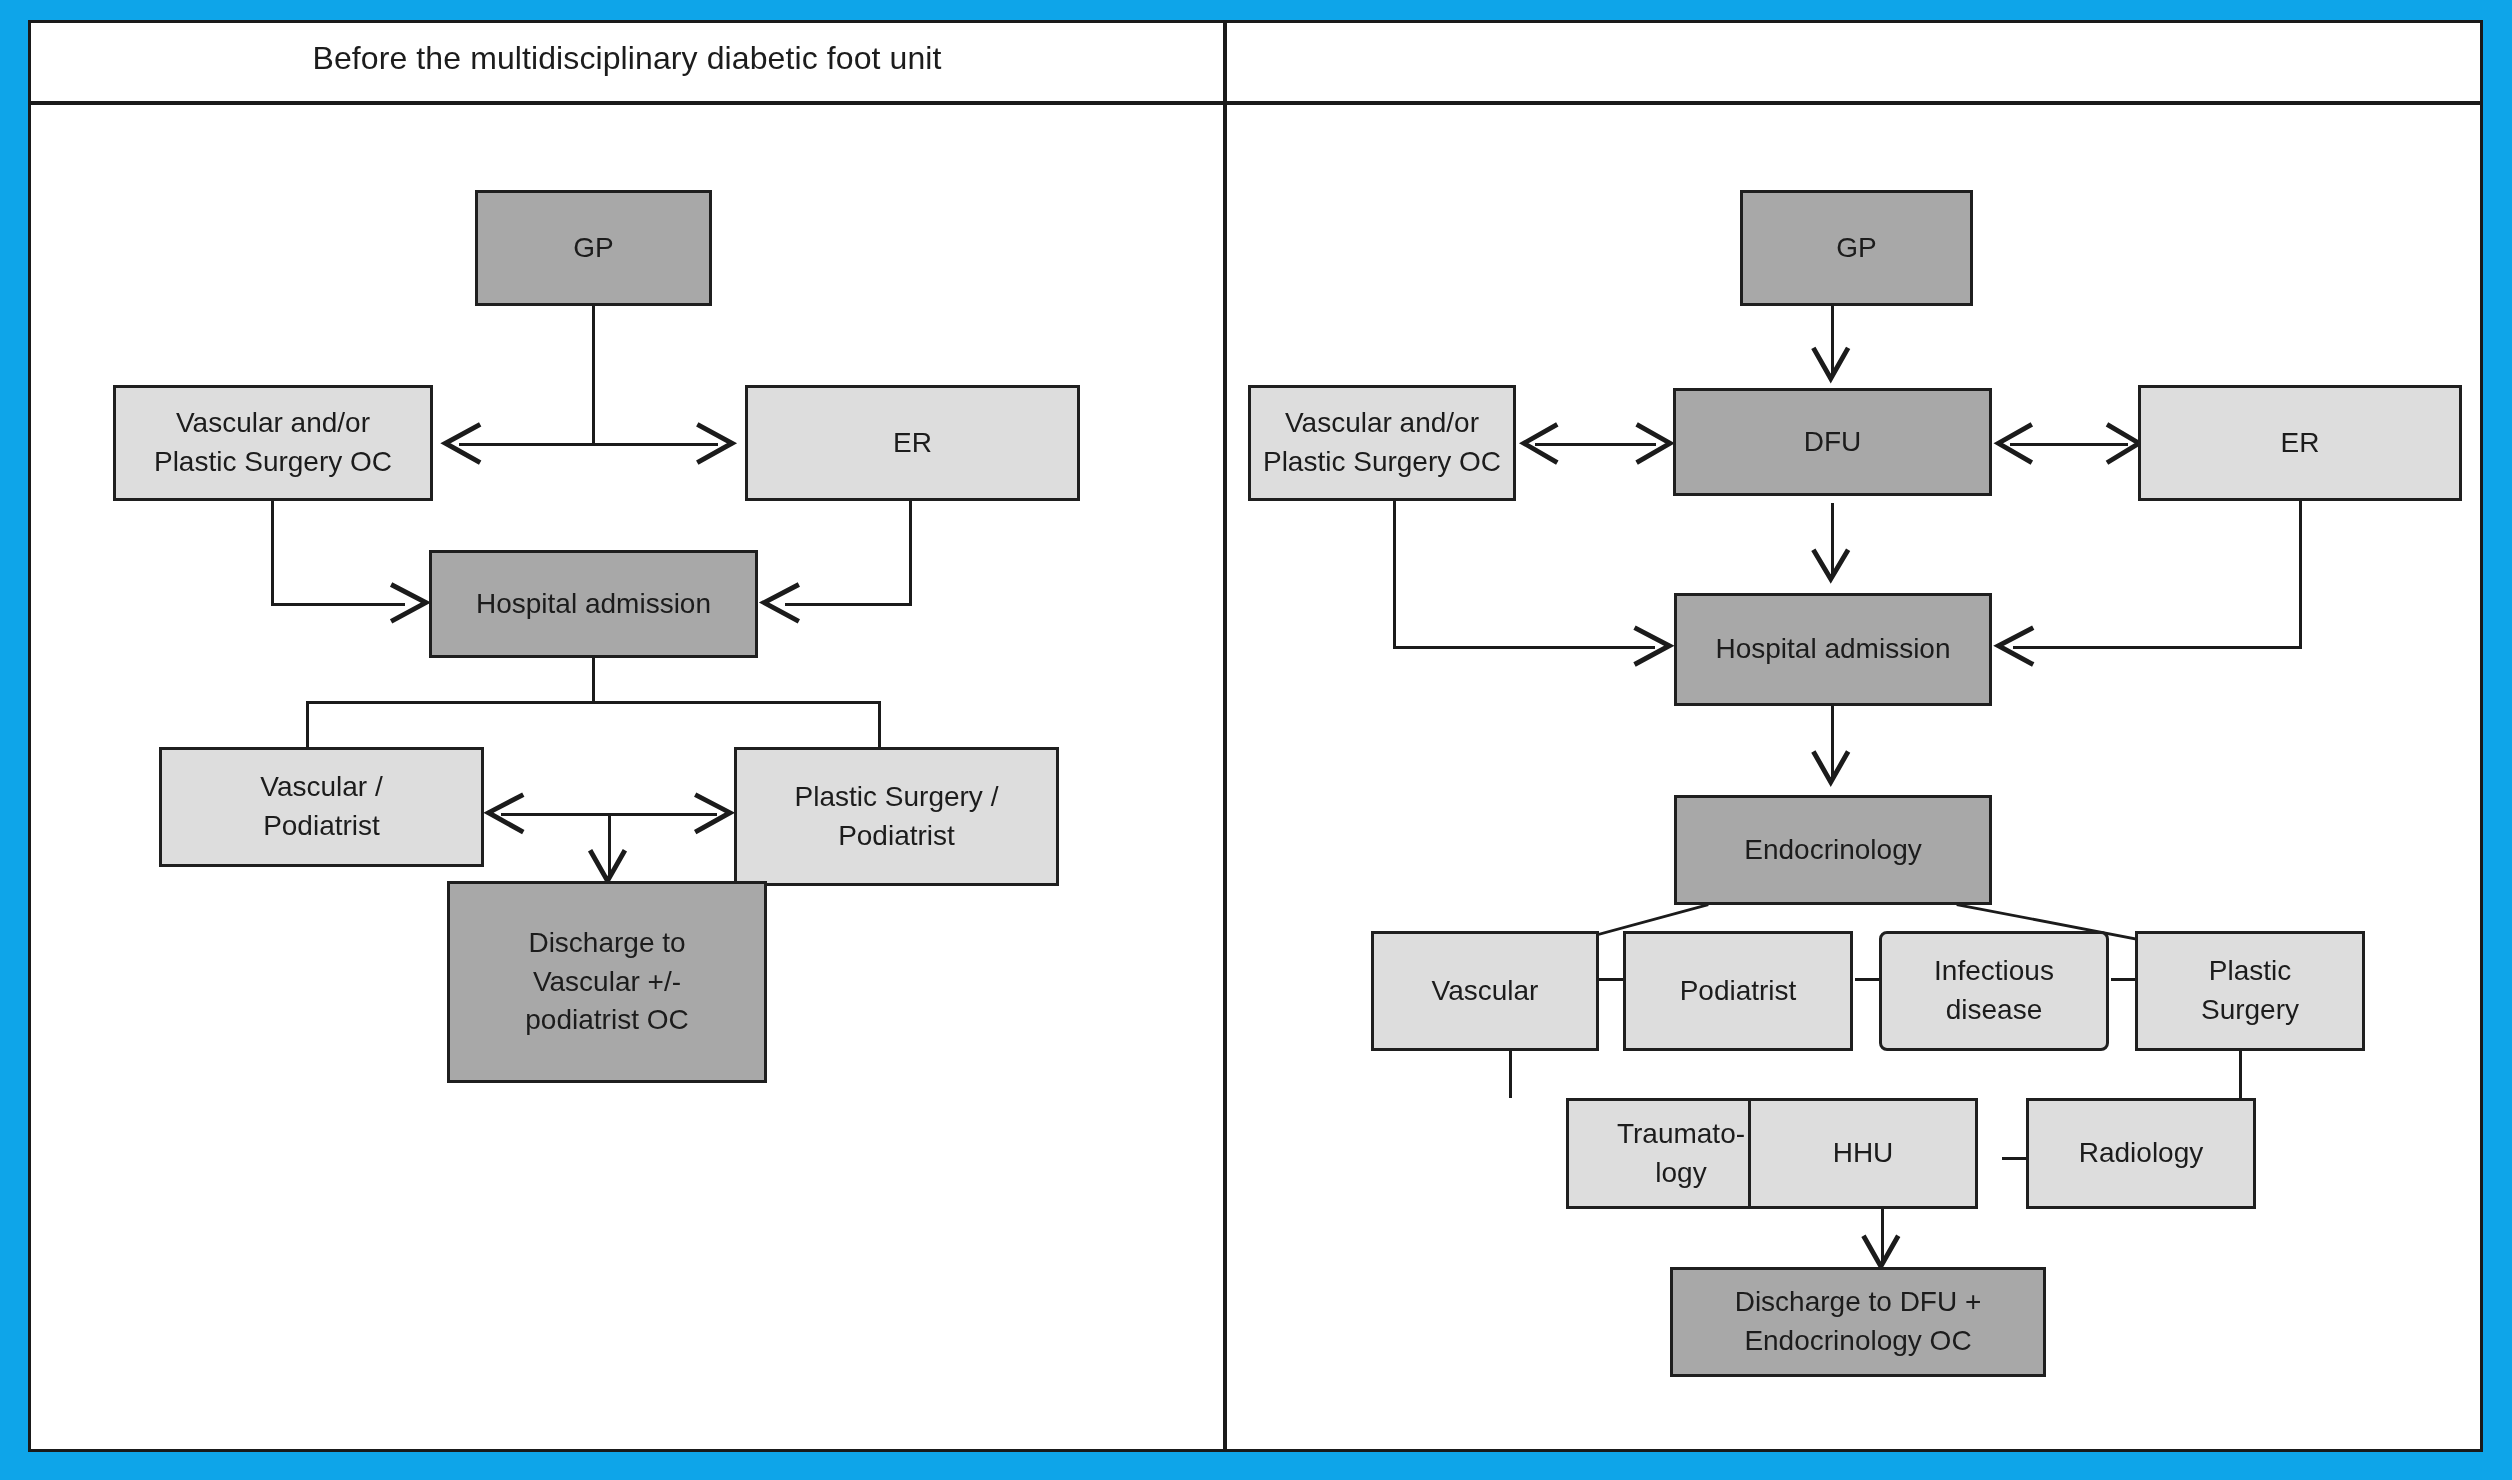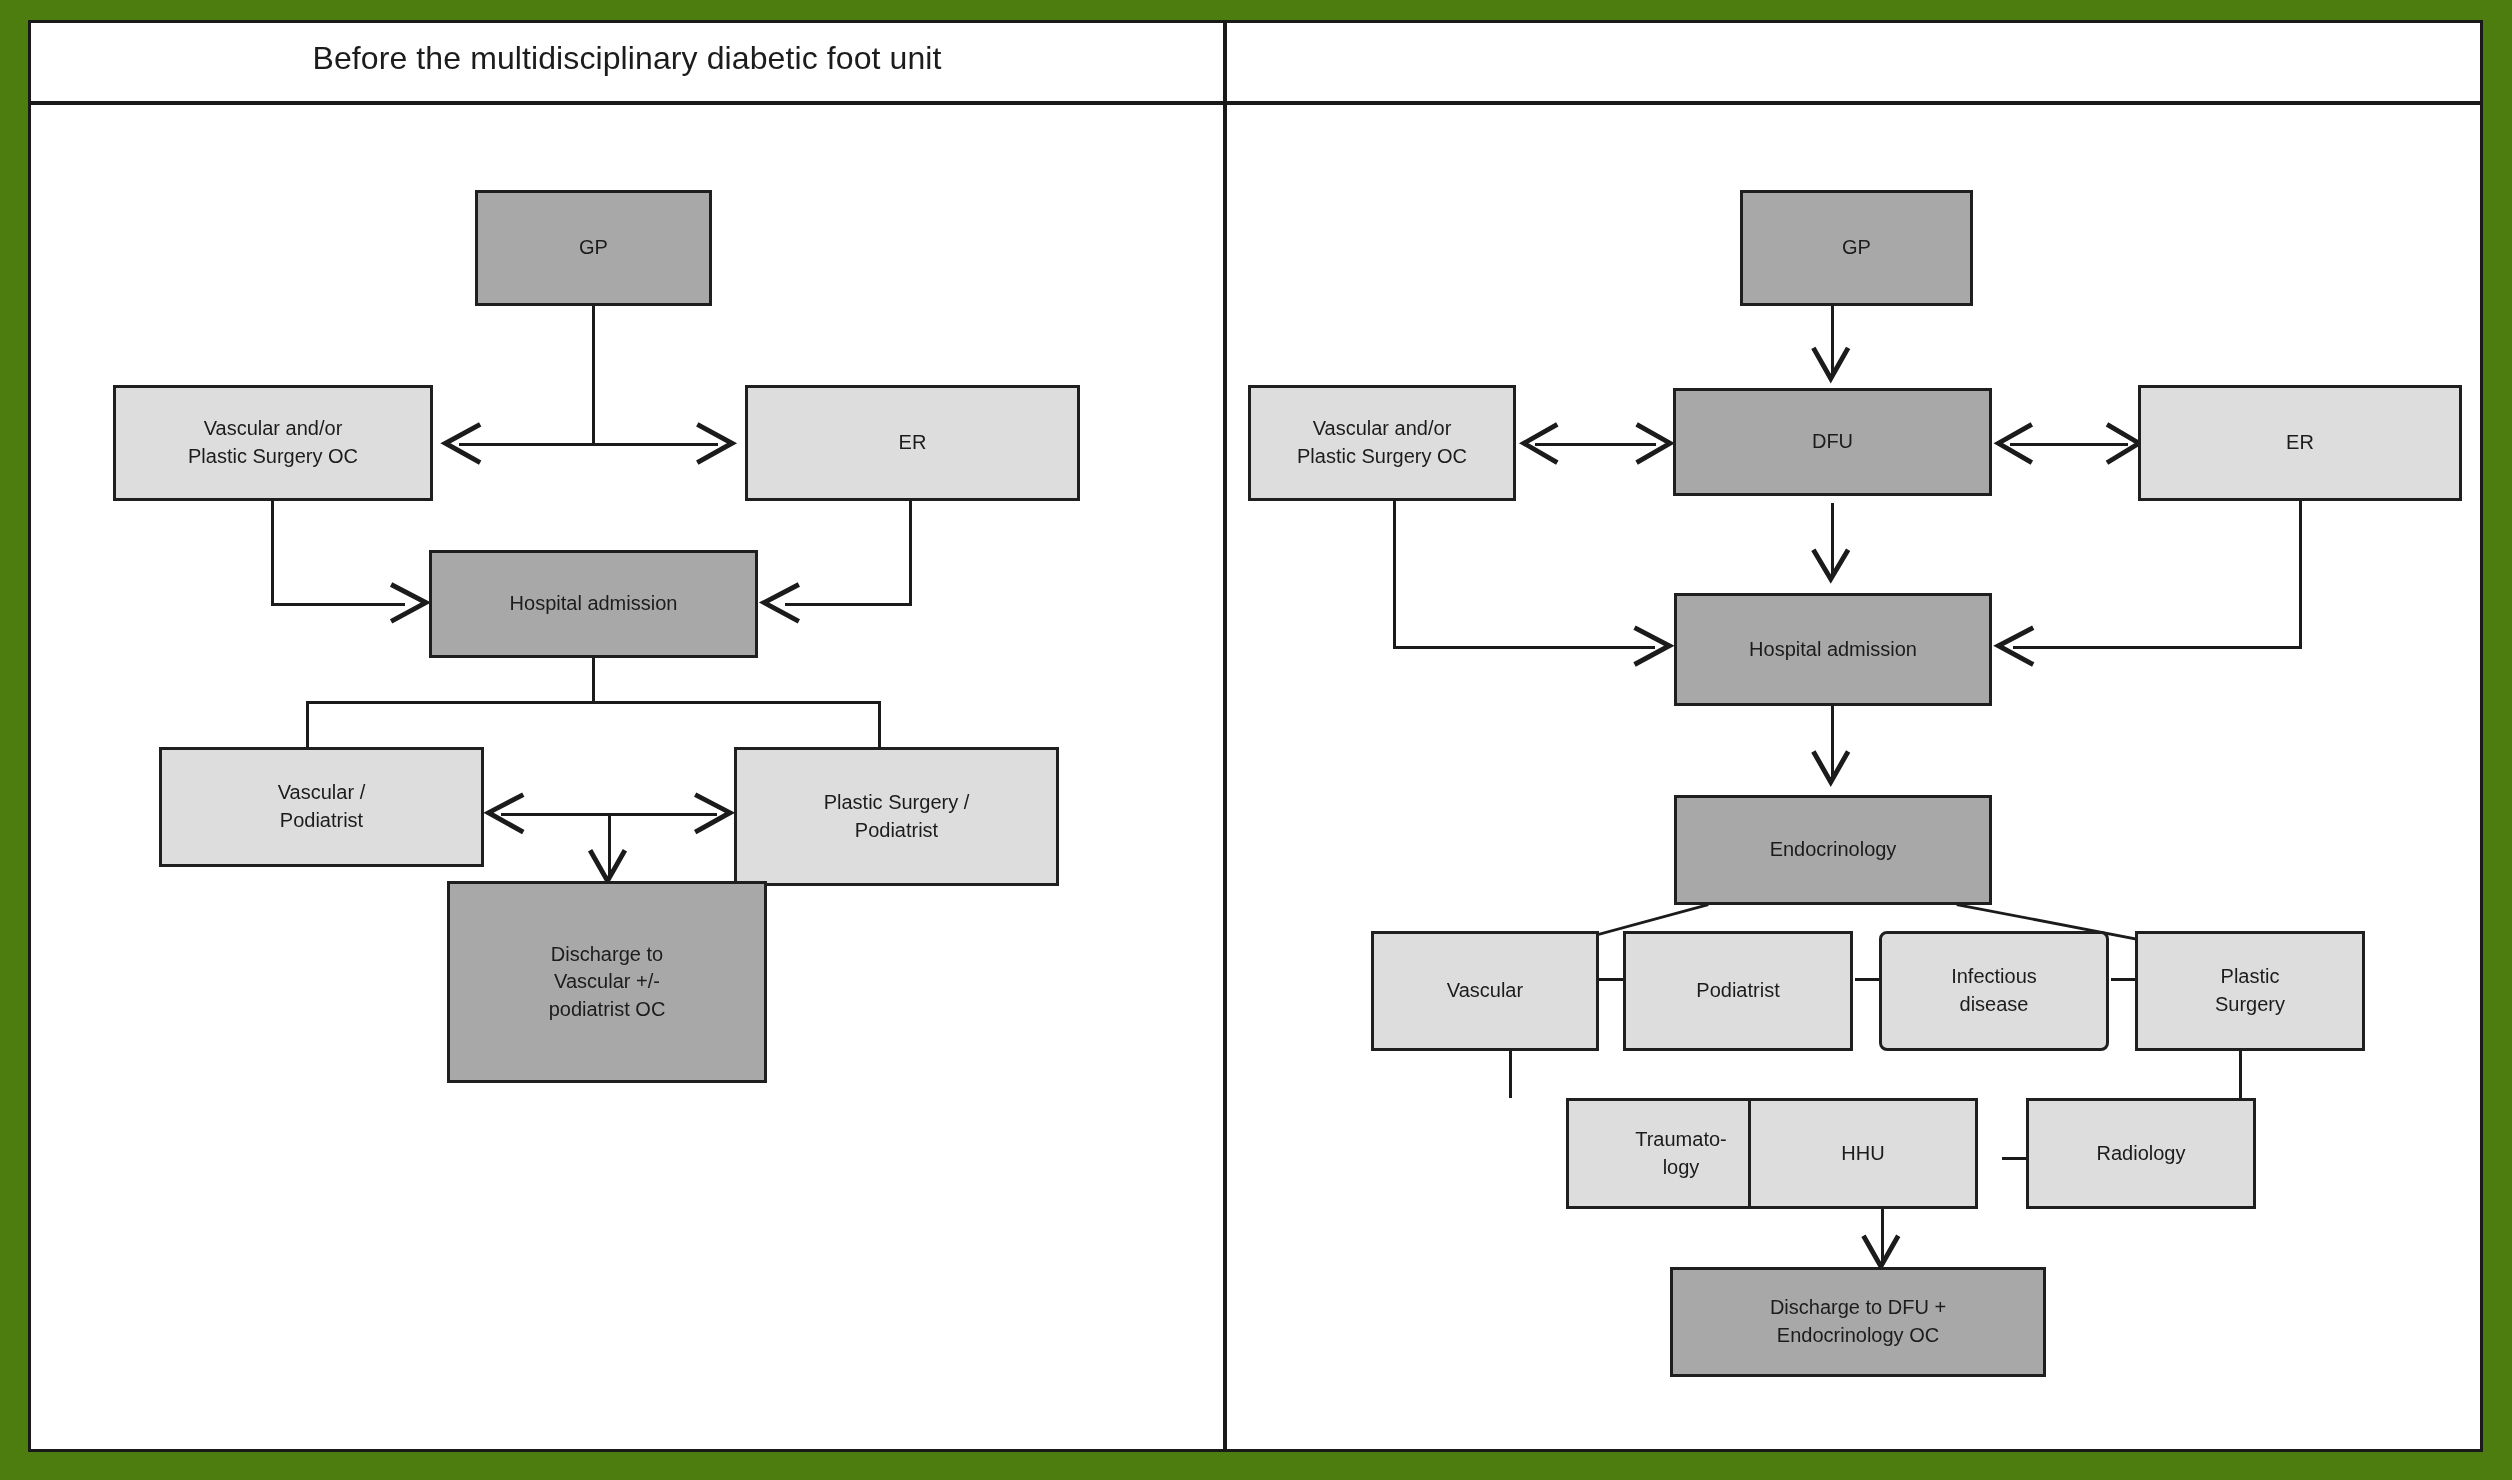--- a/index.html
+++ b/index.html
@@ -4,21 +4,21 @@
 <style>
   html, body {
     margin: 0; padding: 0;
     background: #ffffff;
     font-family: "Liberation Sans", sans-serif;
   }
   #root {
     position: relative;
     width: 2512px;
     height: 1480px;
-    background: #4d7c0f;
+    background: #0ea5e9;
     overflow: hidden;
   }
 
   
   .frame {
     position: absolute;
     left: 28px; top: 19.5px;
     width: 2455px; height: 1432px;
     border: 3.5px solid #1a1a1a;
     box-sizing: border-box;
@@ -51,21 +51,21 @@
 
   
   .node {
     position: absolute;
     box-sizing: border-box;
     border: 3.5px solid #1f1f1f;
     display: flex;
     align-items: center;
     justify-content: center;
     text-align: center;
-    font-size: 20px;
+    font-size: 28px;
     line-height: 1.38;
     color: #1c1c1c;
     padding: 2.8px 7px;
     z-index: 4;
     white-space: pre-line;
   }
   .node.dark  { background: #a8a8a8; }
   .node.light { background: #dddddd; }
 
   

